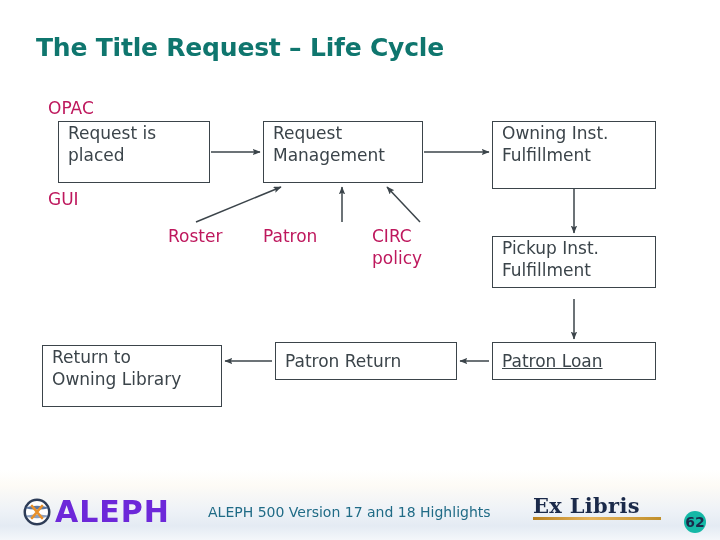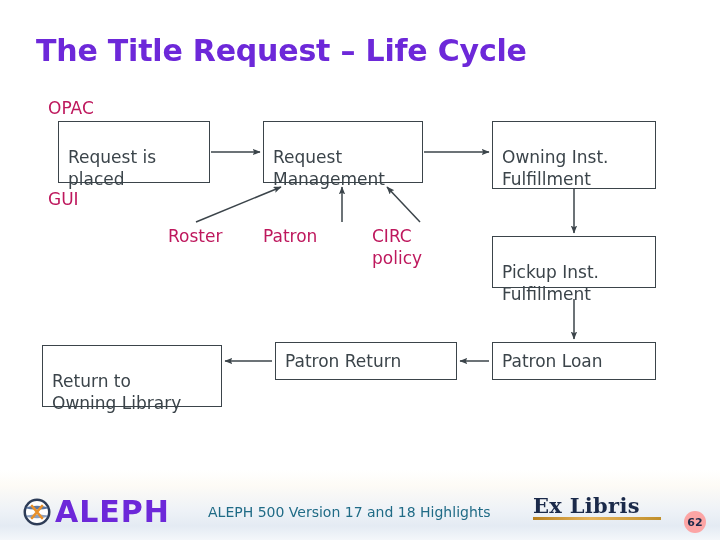--- a/index.html
+++ b/index.html
@@ -13,23 +13,23 @@
     font-family: "DejaVu Sans", "Liberation Sans", sans-serif;
     overflow: hidden;
     position: relative;
   }
 
   
   #slide-title {
     position: absolute;
     left: 36px;
     top: 33px;
-    font-size: 30px;
-    font-weight: bold;
-    color: #6d28d9;
+    font-size: 25px;
+    font-weight: bold;
+    color: #0f766e;
     letter-spacing: -0.2px;
     white-space: nowrap;
   }
 
   
   #diagram {
     position: absolute;
     left: 0;
     top: 0;
     width: 720px;
@@ -46,21 +46,21 @@
 
   
   .node {
     position: absolute;
     box-sizing: border-box;
     border: 1px solid #3b444a;
     background: #ffffff;
     color: #3b444a;
     font-size: 17px;
     line-height: 1.30;
-    padding: 24px 8px 6px 9px;
+    padding: 0 8px 6px 9px;
     white-space: pre-line;
   }
 
   
   .plain-label {
     position: absolute;
     color: #be185d;
     font-size: 17px;
     line-height: 1.30;
     white-space: pre-line;
@@ -147,23 +147,23 @@
     background: linear-gradient(to right, #b8801f 0%, #e6b45c 45%, #c08f2c 100%);
   }
 
   #page-number {
     position: absolute;
     left: 684px;
     top: 511px;
     width: 22px;
     height: 22px;
     border-radius: 50%;
-    background: #fca5a5;
+    background: #14b8a6;
     color: #1b2a4a;
-    font-size: 11px;
+    font-size: 14px;
     font-weight: bold;
     display: flex;
     align-items: center;
     justify-content: center;
   }
 </style>
 </head>
 <body>
 
 <div id="slide-title">The Title Request – Life Cycle</div>
@@ -203,21 +203,21 @@
 
   <div class="node" style="left:263px; top:121px; width:160px; height:62px;">Request
 Management</div>
 
   <div class="node" style="left:492px; top:121px; width:164px; height:68px;">Owning Inst.
 Fulfillment</div>
 
   <div class="node" style="left:492px; top:236px; width:164px; height:52px;">Pickup Inst.
 Fulfillment</div>
 
-  <div class="node" style="left:492px; top:342px; width:164px; height:38px; padding-top:7px;">Patron Loan</div>
+  <div class="node" style="left:492px; top:342px; width:164px; height:38px; padding-top:7px;text-decoration:underline;">Patron Loan</div>
 
   <div class="node" style="left:275px; top:342px; width:182px; height:38px; padding-top:7px;">Patron Return</div>
 
   <div class="node" style="left:42px;  top:345px; width:180px; height:62px;">Return to
 Owning Library</div>
 
   <div class="plain-label" style="left:48px;  top:97px;">OPAC</div>
 
   <div class="plain-label" style="left:48px;  top:188px;">GUI</div>
 

